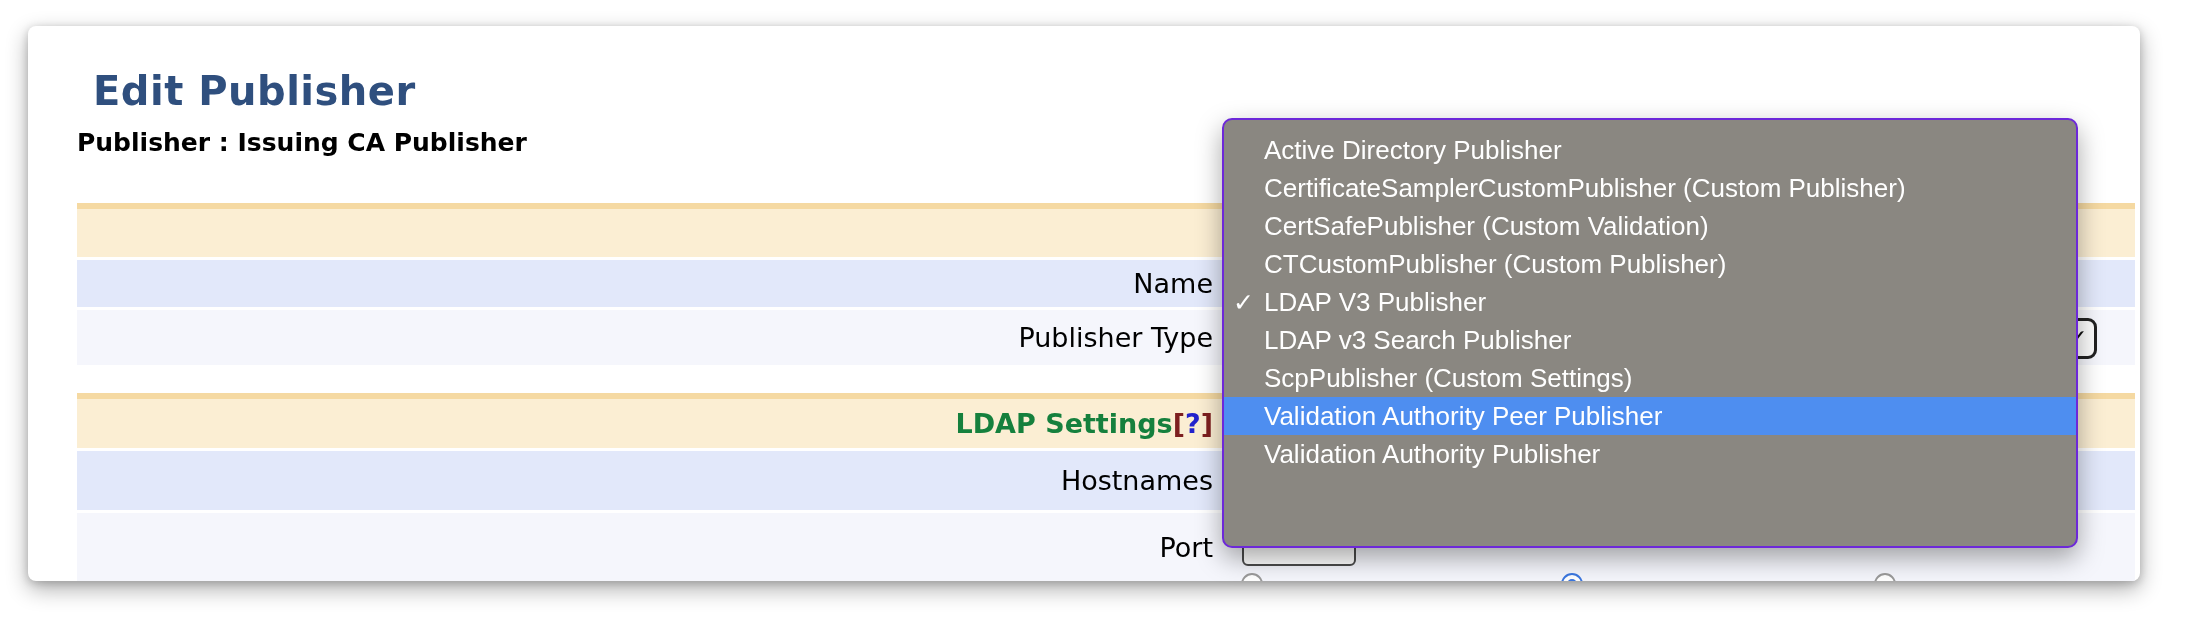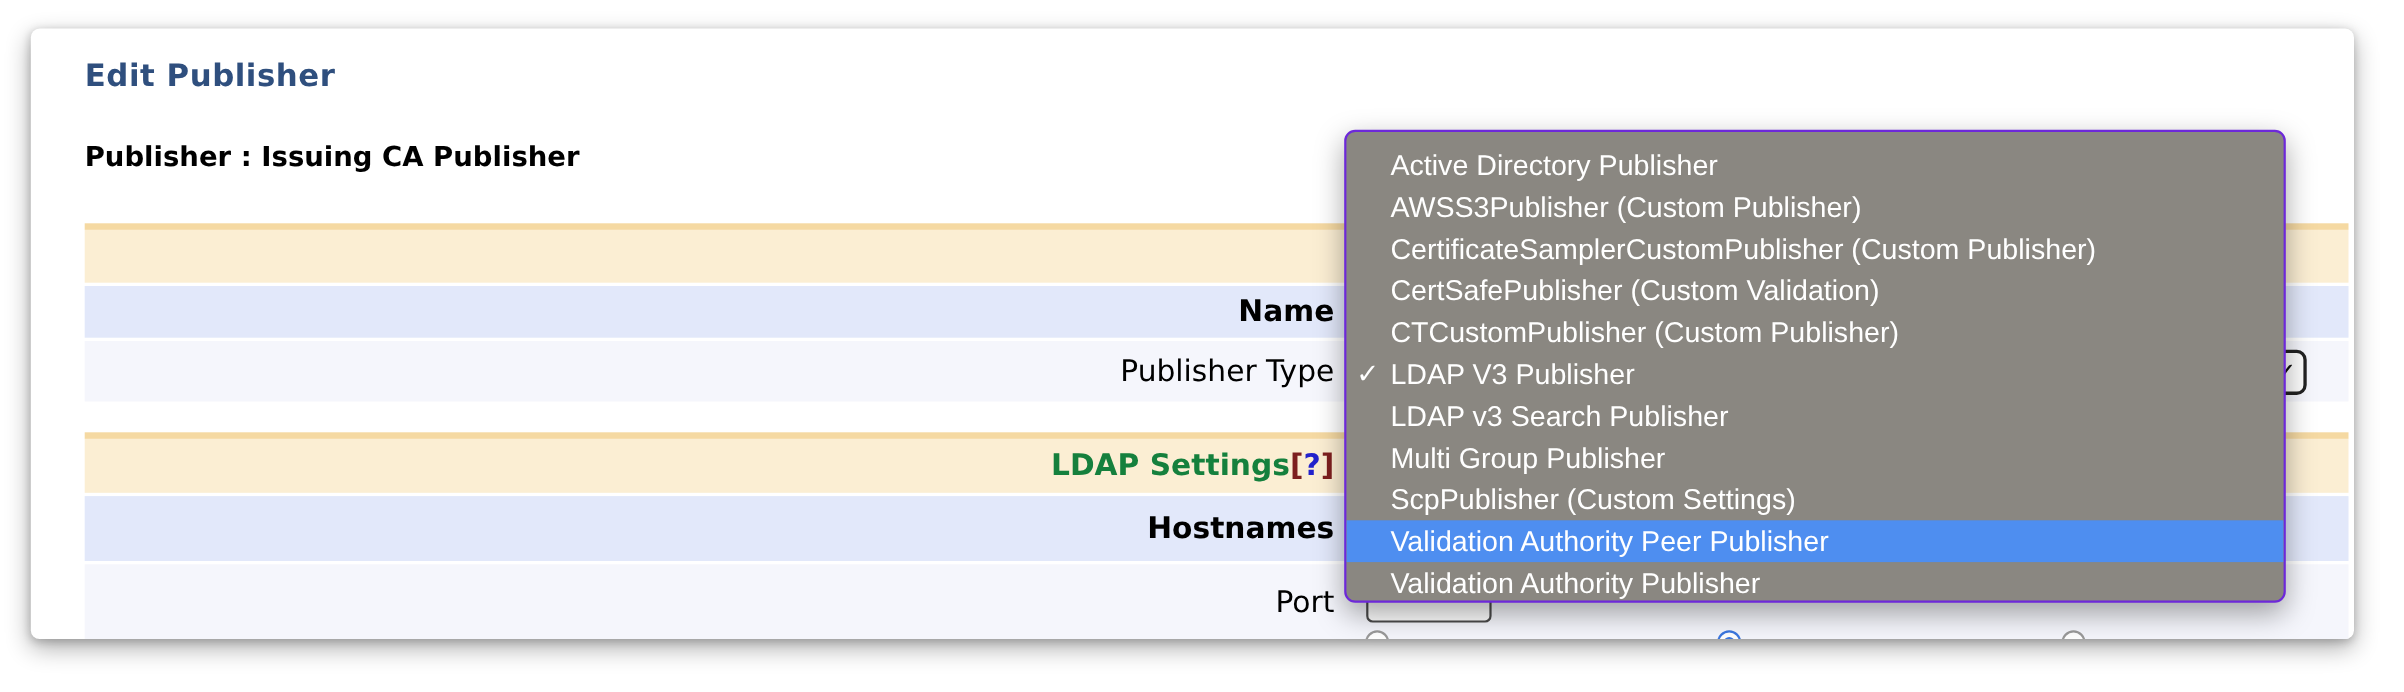--- a/index.html
+++ b/index.html
@@ -20,22 +20,22 @@
     width: 2112px; height: 555px;
     background: #ffffff;
     border-radius: 8px;
     box-shadow: 0 8px 22px rgba(0,0,0,0.32), 0 2px 8px rgba(0,0,0,0.18);
     overflow: hidden;
   }
 
   .page-title {
     position: absolute;
     left: 49px; top: 26px;
-    margin: 0;
-    font-size: 28px;
+    margin: 16px;
+    font-size: 40px;
     font-weight: bold;
     color: #2F4F7E;
     letter-spacing: 0.5px;
   }
   .page-subtitle {
     position: absolute;
     left: 49px; top: 102px;
     margin: 0;
     font-size: 25px;
     font-weight: bold;
@@ -52,21 +52,21 @@
   }
   .label-cell {
     width: 1148px;
     padding-right: 12px;
     box-sizing: border-box;
     text-align: right;
     font-size: 27px;
     color: #000000;
     white-space: nowrap;
   }
-  .label-bold { font-weight: bold; text-align: right; }
+  .label-bold { font-weight: normal; text-align: right; }
 
   .sec-strip { position: absolute; left: 49px; width: 2058px; height: 6px; background: #F5D9A2; }
   .sec-header { background: #FBEED3; }
   .row-lavender { background: #E2E8FA; }
   .row-light { background: #F5F6FC; }
 
   .sec1-strip  { top: 177px; }
   .sec1-header { top: 183px; height: 48px; }
   .row-name    { top: 234px; height: 47px; }
   .row-ptype   { top: 284px; height: 55px; }
@@ -227,28 +227,26 @@
     <div class="radio radio-2 radio-selected">
         <span class="dot"></span>
       </div>
     <div class="radio radio-3"></div>
 
   </div>
 
   <div class="menu">
     <ul>
       <li>Active Directory Publisher</li>
-      <li>AWSS3Publisher (Custom Publisher)</li>
       <li>CertificateSamplerCustomPublisher (Custom Publisher)</li>
       <li>CertSafePublisher (Custom Validation)</li>
       <li>CTCustomPublisher (Custom Publisher)</li>
       <li>
         <span class="check">✓</span><span>LDAP V3 Publisher</span>
       </li>
       <li>LDAP v3 Search Publisher</li>
-      <li>Multi Group Publisher</li>
       <li>ScpPublisher (Custom Settings)</li>
       <li class="highlighted">Validation Authority Peer Publisher</li>
       <li>Validation Authority Publisher</li>
     </ul>
   </div>
 
 </div>
 
 </body></html>

